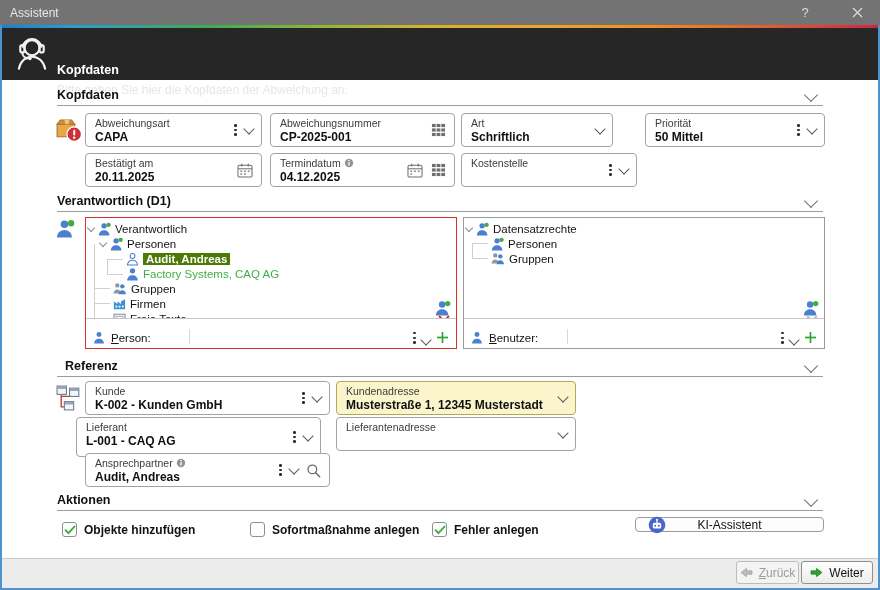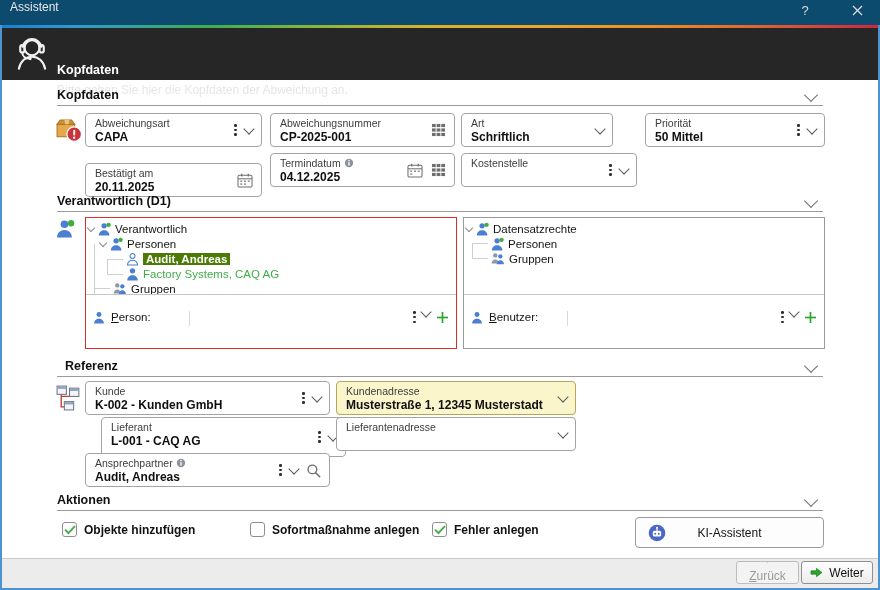--- a/index.html
+++ b/index.html
@@ -1,19 +1,19 @@
 <!DOCTYPE html>
 <html><head>
 <meta charset="utf-8">
 <style>
   html,body{margin:0;padding:0;background:#555;}
   .win{position:relative;width:880px;height:590px;background:#fff;font-family:"Liberation Sans",sans-serif;overflow:hidden;}
   .abs{position:absolute;}
   
-  .titlebar{position:absolute;left:0;top:0;width:880px;height:25px;background:#0c4a6e;display:flex;padding:0 10px;box-sizing:border-box;color:#e9e9e9;font-size:12px;gap:26px;}
+  .titlebar{position:absolute;left:0;top:0;width:880px;height:25px;background:#737373;display:flex;align-items:center;padding:0 10px;box-sizing:border-box;color:#e9e9e9;font-size:12px;gap:26px;}
   .titlebar .ttl{flex:1;}
   .tbbtn{width:26px;height:20px;display:flex;align-items:center;justify-content:center;color:#dcdcdc;font-size:13px;}
   .gradline{position:absolute;left:0;top:25px;width:880px;height:3px;background:linear-gradient(90deg,#1b7fd0 0%,#2d9ad2 8%,#3fae4f 24%,#8cb53a 36%,#d4b32c 48%,#eda42c 62%,#ee8f20 74%,#e06430 86%,#cf2540 100%);}
   .banner{position:absolute;left:0;top:28px;width:880px;height:52px;background:#262626;}
   .btitle{position:absolute;left:57px;top:35px;color:#fff;font-size:12.5px;font-weight:bold;}
   .bsub{position:absolute;left:57px;top:55px;color:#e6e6e6;font-size:12px;}
   
   .edge{position:absolute;background:#4f93ce;z-index:9;}
   
   .sechead{position:absolute;font-size:12.5px;font-weight:bold;color:#101010;}
@@ -29,32 +29,32 @@
   .fld .ric{position:absolute;right:8px;top:0;height:100%;display:flex;align-items:center;gap:8px;}
   .fld.yellow{background:#fbf5cc;border-color:#b5a75a;}
   .dots{display:flex;flex-direction:column;gap:2.2px;}
   .dots i{width:2.6px;height:2.6px;background:#2e2e2e;border-radius:50%;}
   
   .panel{position:absolute;background:#fff;border:1px solid #9a9a9a;box-sizing:border-box;}
   .panel.focus{border-color:#d93025;}
   .trow{position:absolute;height:15px;display:flex;align-items:center;gap:4px;font-size:11.5px;color:#141414;white-space:nowrap;z-index:2;}
   .sel{background:#4c7a04;color:#fff;font-weight:bold;padding:0 3px;}
   .greentext{color:#3fae49;}
-  .pfooter{position:absolute;left:0;right:0;bottom:0;height:21px;border-top:1px solid #c6c6c6;display:flex;align-items:flex-start;padding:16px 7px;gap:6px;font-size:11.5px;color:#141414;background:#fff;z-index:3;}
+  .pfooter{position:absolute;left:0;right:0;bottom:0;height:21px;border-top:1px solid #c6c6c6;display:flex;align-items:flex-end;padding:4px 7px;gap:6px;font-size:11.5px;color:#141414;background:#fff;z-index:3;}
   .vsep{width:1px;height:15px;background:#d8d8d8;}
   .accel{display:inline-block;}
   .accel::first-letter{text-decoration:underline;}
   .cline{position:absolute;z-index:1;}
   .paction{position:absolute;z-index:2;display:flex;align-items:center;justify-content:center;}
   
   .cb{position:absolute;width:15px;height:15px;background:#fff;border:1px solid #8f8f8f;border-radius:3px;display:flex;align-items:center;justify-content:center;box-sizing:border-box;}
   .cblab{position:absolute;font-size:12px;font-weight:bold;color:#111;white-space:nowrap;}
   
   .btn{position:absolute;display:flex;align-items:center;justify-content:center;gap:6px;background:linear-gradient(#fefefe,#ececec);border:1px solid #8f8f8f;border-radius:3px;font-size:12px;color:#111;box-sizing:border-box;}
-  .btn.disabled{background:#f3f3f3;border-color:#bdbdbd;color:#9b9b9b;flex-direction:column;}
+  .btn.disabled{background:#f3f3f3;border-color:#bdbdbd;color:#9b9b9b;}
   .kibtn{position:absolute;background:#fdfdfd;border:1px solid #9a9a9a;border-radius:4px;box-sizing:border-box;display:flex;align-items:center;justify-content:center;font-size:12px;color:#111;}
   .kibtn svg{position:absolute;left:12px;}
   .bottombar{position:absolute;left:0;top:558px;width:880px;height:32px;background:#ececec;border-top:1px solid #c9c9c9;box-sizing:border-box;}
 </style>
 </head>
 <body>
 
 <div class="win">
 
   <div class="titlebar">
@@ -148,21 +148,21 @@
     <span class="ric">
         <span class="dots">
           <i></i>
           <i></i>
           <i></i>
         </span>
         <span class="chev"></span>
       </span>
   </div>
 
-  <div class="fld" style="left:85px;top:153px;width:177px;height:34px;margin-top:10px;">
+  <div class="fld" style="left:85px;top:153px;width:177px;height:34px;">
     <span class="lab">Bestätigt am</span>
     <span class="val">20.11.2025</span>
     <span class="ric">
         <svg width="16" height="15" viewBox="0 0 17 16">
           <rect x="1" y="2.5" width="15" height="12.5" rx="1.5" fill="#fff" stroke="#6e6e6e" stroke-width="1.1"></rect>
           <line x1="1" y1="6.2" x2="16" y2="6.2" stroke="#6e6e6e" stroke-width="1.1"></line>
           <line x1="5" y1="0.8" x2="5" y2="3.6" stroke="#6e6e6e" stroke-width="1.3"></line>
           <line x1="12" y1="0.8" x2="12" y2="3.6" stroke="#6e6e6e" stroke-width="1.3"></line>
           <g fill="#8a8a8a">
             <rect x="3.5" y="8" width="2" height="1.6"></rect>
@@ -460,21 +460,21 @@
       </span>
   </div>
   <div class="fld yellow" style="left:336px;top:381px;width:240px;height:34px;">
     <span class="lab">Kundenadresse</span>
     <span class="val">Musterstraße 1, 12345 Musterstadt</span>
     <span class="ric">
         <span class="chev"></span>
       </span>
   </div>
 
-  <div class="fld" style="left:101px;top:417px;width:245px;height:40px;">
+  <div class="fld" style="left:76px;top:417px;width:245px;height:40px;">
     <span class="lab">Lieferant</span>
     <span class="val">L-001 - CAQ AG</span>
     <span class="ric">
         <span class="dots">
           <i></i>
           <i></i>
           <i></i>
         </span>
         <span class="chev"></span>
       </span>
@@ -527,21 +527,21 @@
   <div class="cb" style="left:250px;top:522px;"></div>
   <div class="cblab" style="left:272px;top:523px;">Sofortmaßnahme anlegen</div>
 
   <div class="cb" style="left:432px;top:522px;">
     <svg width="12" height="10" viewBox="0 0 12 10">
         <path d="M1.5 5.2L4.4 8.2 10.5 1.6" fill="none" stroke="#3fae3f" stroke-width="1.9" stroke-linecap="round" stroke-linejoin="round"></path>
       </svg>
   </div>
   <div class="cblab" style="left:454px;top:523px;">Fehler anlegen</div>
 
-  <div class="kibtn" style="left:635px;top:517px;width:189px;height:31px;">
+  <div class="kibtn" style="left:635px;top:517px;width:189px;height:15px;">
     <svg width="18" height="18" viewBox="0 0 18 18">
       <circle cx="9" cy="9" r="8.3" fill="#4a67c8"></circle>
       <line x1="9" y1="4" x2="9" y2="7" stroke="#fff" stroke-width="1.2"></line>
       <circle cx="9" cy="3.7" r="1" fill="#fff"></circle>
       <rect x="4.8" y="6.8" width="8.4" height="5.8" rx="1.6" fill="#fff"></rect>
       <circle cx="7.2" cy="9.7" r="0.95" fill="#4a67c8"></circle>
       <circle cx="10.8" cy="9.7" r="0.95" fill="#4a67c8"></circle>
     </svg>
     <span>KI-Assistent</span>
   </div>

